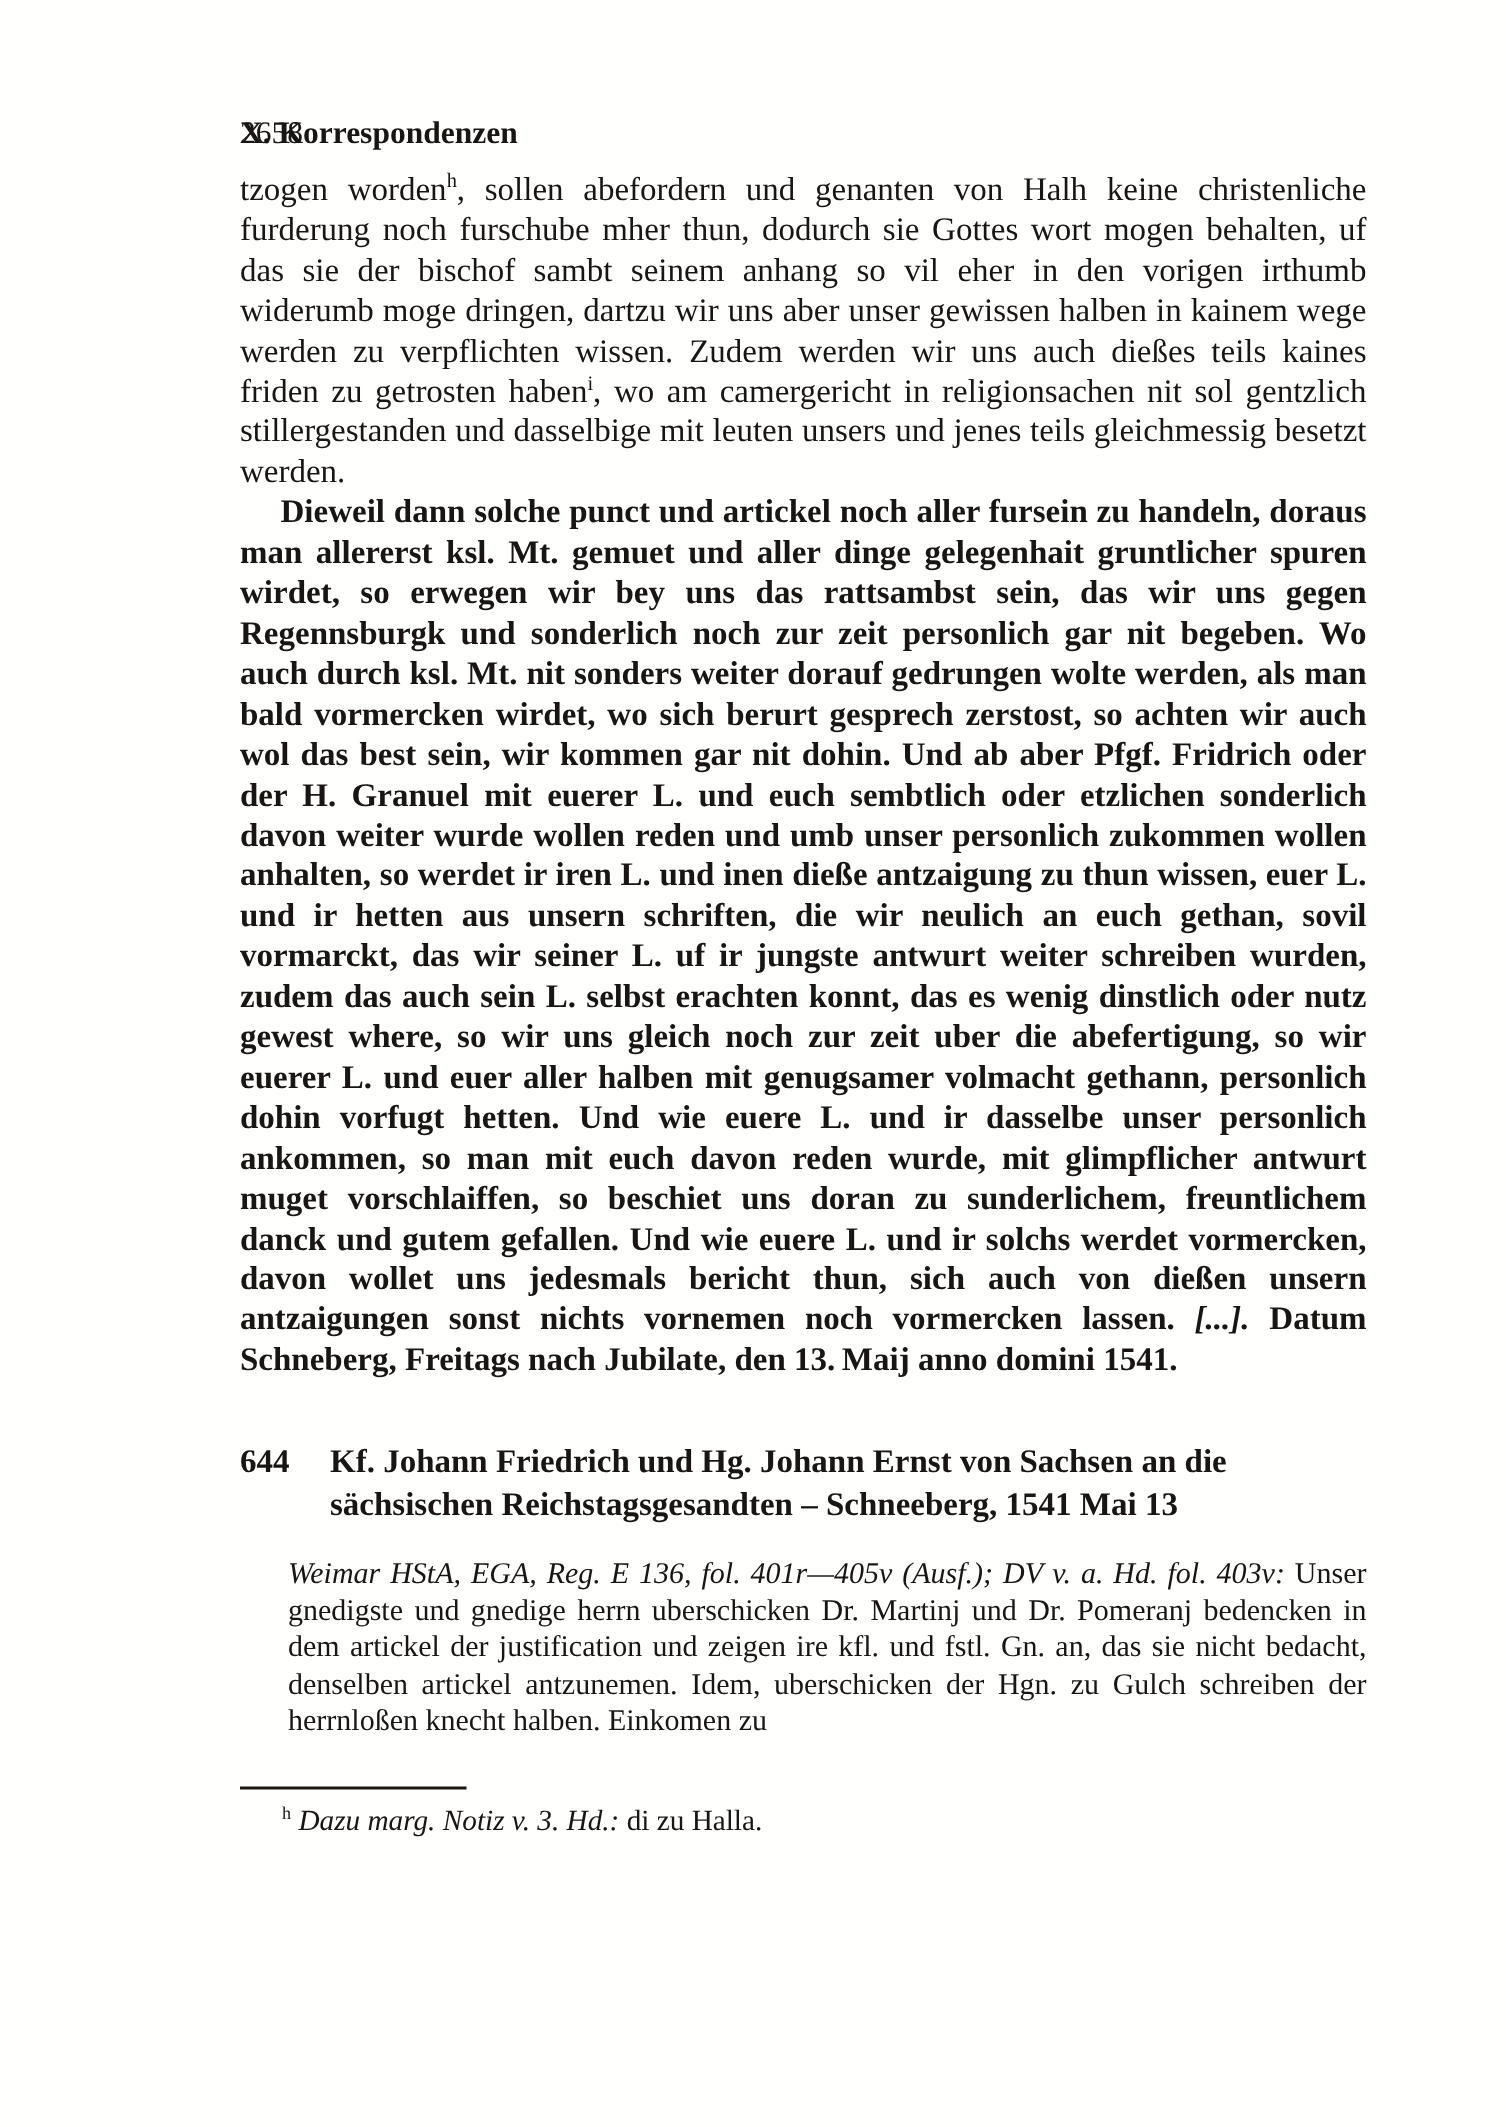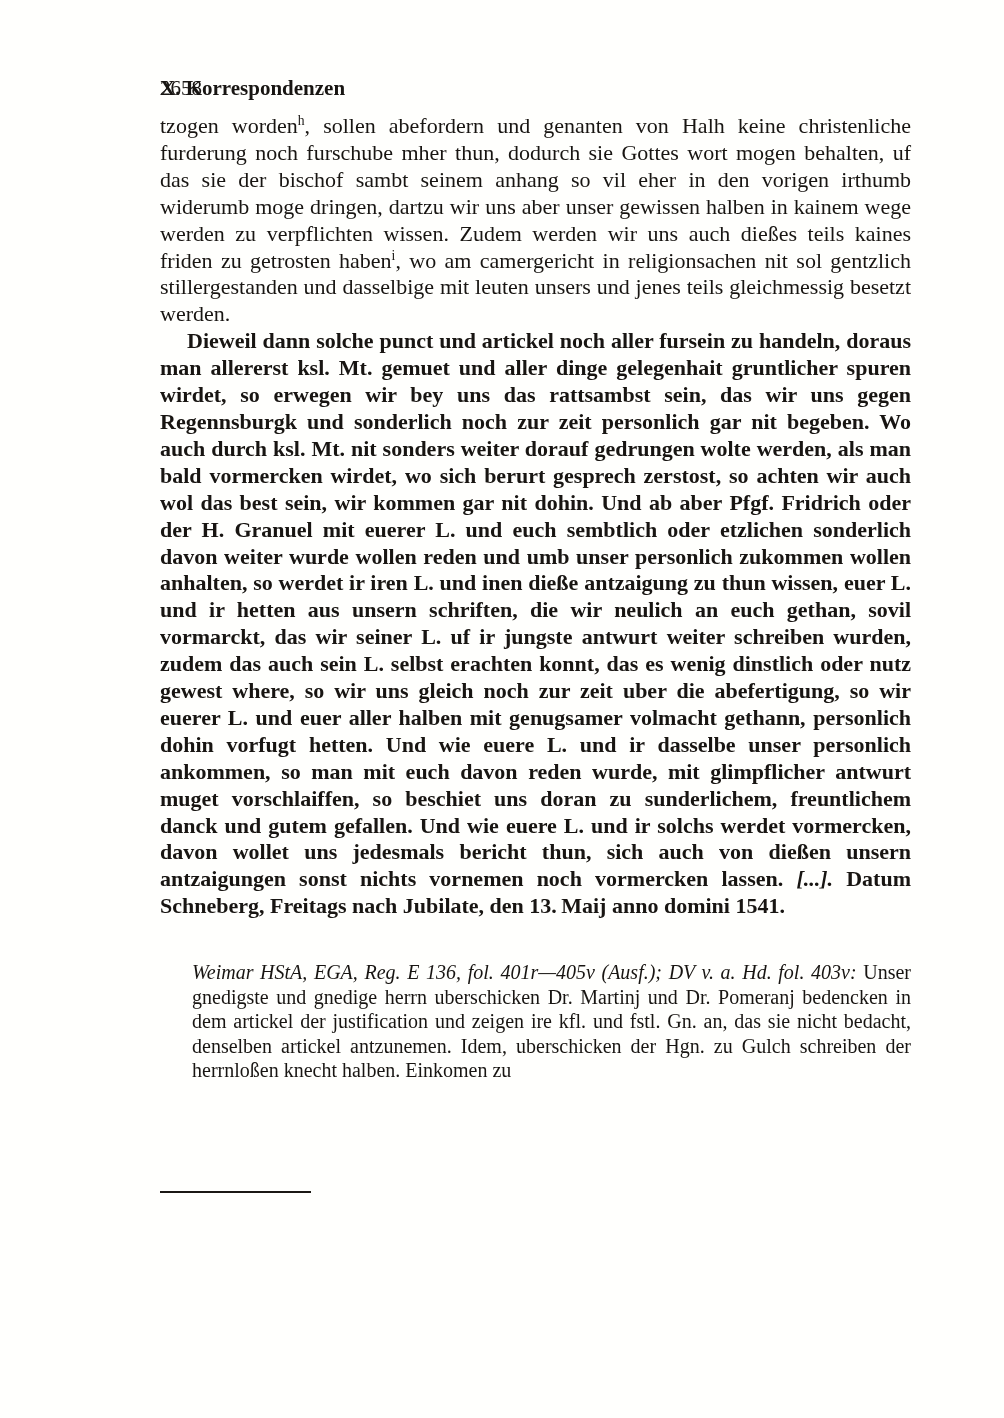--- a/index.html
+++ b/index.html
@@ -107,21 +107,26 @@
   <header class="running-header">
     <span class="page-number">2658</span>
     <span class="running-head">X. Korrespondenzen</span>
   </header>
 
   <main class="text-block">
     <p class="para">tzogen worden<sup>h</sup>, sollen abefordern und genanten von Halh keine christenliche furderung noch furschube mher thun, dodurch sie Gottes wort mogen behalten, uf das sie der bischof sambt seinem anhang so vil eher in den vorigen irthumb widerumb moge dringen, dartzu wir uns aber unser gewissen halben in kainem wege werden zu verpflichten wissen. Zudem werden wir uns auch dießes teils kaines friden zu getrosten haben<sup>i</sup>, wo am camergericht in religionsachen nit sol gentzlich stillergestanden und dasselbige mit leuten unsers und jenes teils gleichmessig besetzt werden.</p>
     <p class="para indent">Dieweil dann solche punct und artickel noch aller fursein zu handeln, doraus man allererst ksl. Mt. gemuet und aller dinge gelegenhait gruntlicher spuren wirdet, so erwegen wir bey uns das rattsambst sein, das wir uns gegen Regennsburgk und sonderlich noch zur zeit personlich gar nit begeben. Wo auch durch ksl. Mt. nit sonders weiter dorauf gedrungen wolte werden, als man bald vormercken wirdet, wo sich berurt gesprech zerstost, so achten wir auch wol das best sein, wir kommen gar nit dohin. Und ab aber Pfgf. Fridrich oder der H. Granuel mit euerer L. und euch sembtlich oder etzlichen sonderlich davon weiter wurde wollen reden und umb unser personlich zukommen wollen anhalten, so werdet ir iren L. und inen dieße antzaigung zu thun wissen, euer L. und ir hetten aus unsern schriften, die wir neulich an euch gethan, sovil vormarckt, das wir seiner L. uf ir jungste antwurt weiter schreiben wurden, zudem das auch sein L. selbst erachten konnt, das es wenig dinstlich oder nutz gewest where, so wir uns gleich noch zur zeit uber die abefertigung, so wir euerer L. und euer aller halben mit genugsamer volmacht gethann, personlich dohin vorfugt hetten. Und wie euere L. und ir dasselbe unser personlich ankommen, so man mit euch davon reden wurde, mit glimpflicher antwurt muget vorschlaiffen, so beschiet uns doran zu sunderlichem, freuntlichem danck und gutem gefallen. Und wie euere L. und ir solchs werdet vormercken, davon wollet uns jedesmals bericht thun, sich auch von dießen unsern antzaigungen sonst nichts vornemen noch vormercken lassen. <em>[...].</em> Datum Schneberg, Freitags nach Jubilate, den 13. Maij anno domini 1541.</p>
 
     <section class="entry">
+      <div class="entry-heading">
+        <span class="entry-number">644</span>
+        <h2 class="entry-title">Kf. Johann Friedrich und Hg. Johann Ernst von Sachsen an die sächsischen Reichstagsgesandten – Schneeberg, 1541 Mai 13</h2>
+      </div>
       <p class="entry-source"><em>Weimar HStA, EGA, Reg. E 136, fol. 401r—405v (Ausf.); DV v. a. Hd. fol. 403v:</em> Unser gnedigste und gnedige herrn uberschicken Dr. Martinj und Dr. Pomeranj bedencken in dem artickel der justification und zeigen ire kfl. und fstl. Gn. an, das sie nicht bedacht, denselben artickel antzunemen. Idem, uberschicken der Hgn. zu Gulch schreiben der herrnloßen knecht halben. Einkomen zu</p>
     </section>
   </main>
 
   <footer class="footnotes">
     <div class="footnote-rule"></div>
+    <p class="footnote"><sup>h</sup> <em>Dazu marg. Notiz v. 3. Hd.:</em> di zu Halla.</p>
   </footer>
 
 </div>
 
 </body></html>

